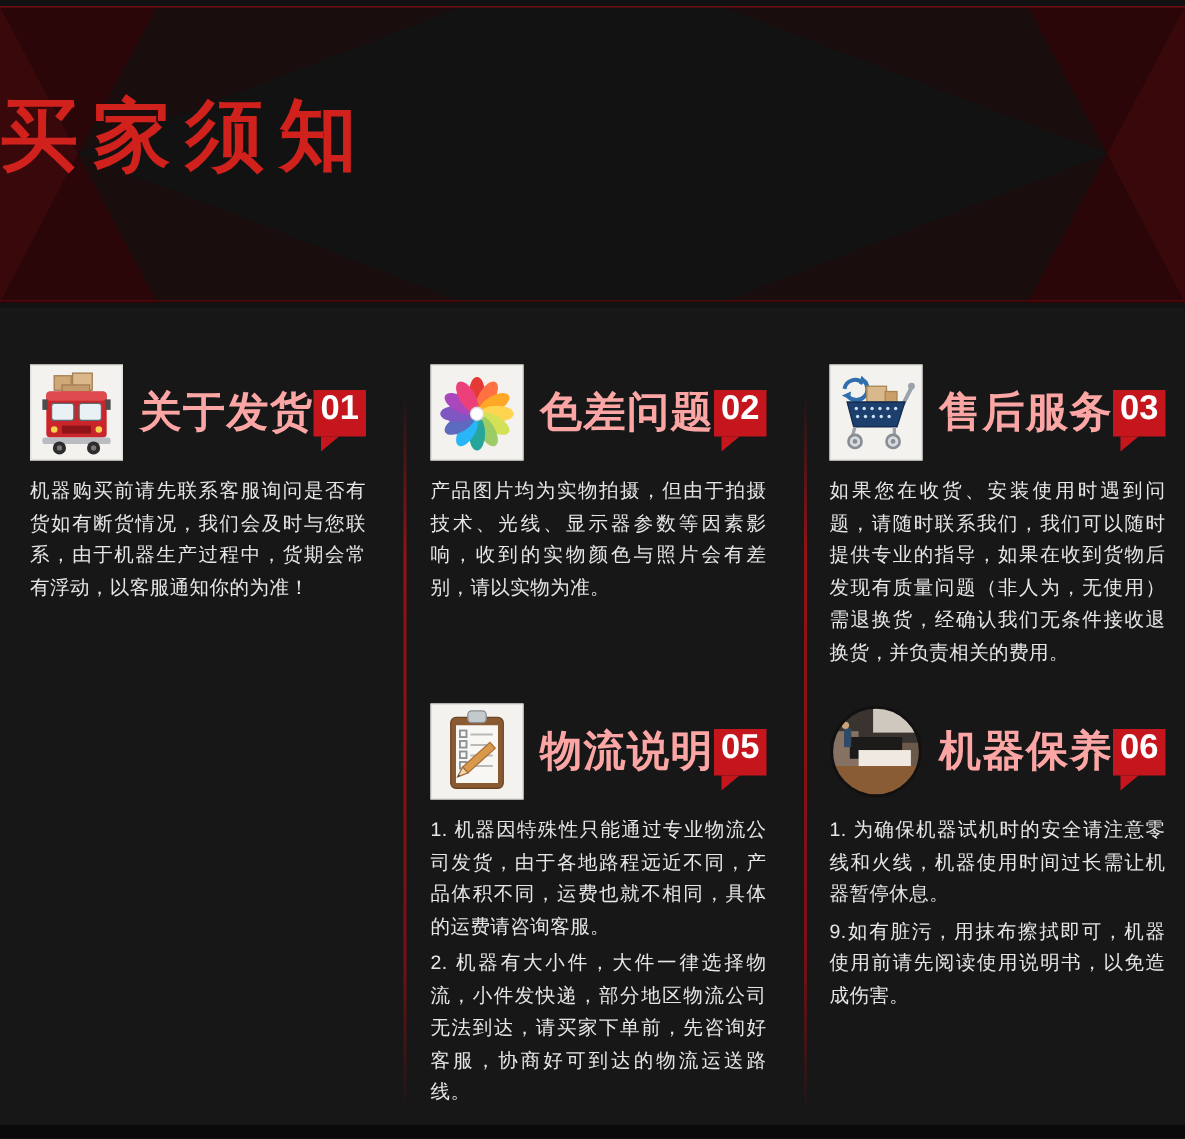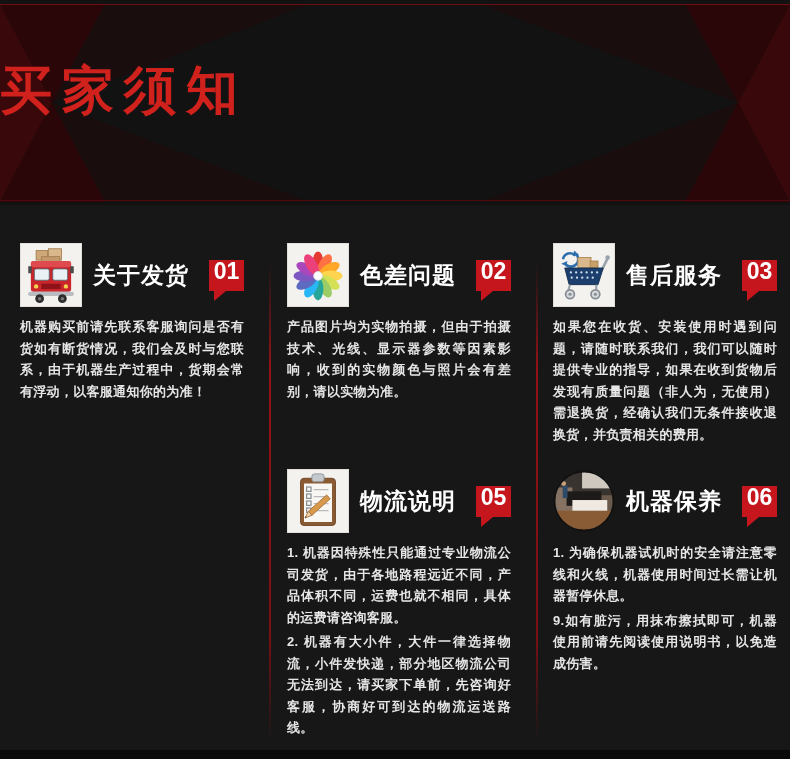--- a/index.html
+++ b/index.html
@@ -32,29 +32,29 @@
   .divider.d1{left:269px;} .divider.d2{left:536px;}
   .bottom-strip{position:absolute;left:0;bottom:0;width:790px;height:9px;background:#0a0a0a;}
   .card{position:absolute;width:224px;}
   .card.c1{left:20px;top:242px;} .card.c2{left:287px;top:242px;} .card.c3{left:553px;top:242px;}
   .card.c4{left:20px;top:468px;} .card.c5{left:287px;top:468px;} .card.c6{left:553px;top:468px;}
   .card-head{display:flex;align-items:center;height:66px;margin-bottom:8px;}
   .icon-box{width:62px;height:64px;flex:0 0 62px;background:#f4f2ef;border:1px solid #e2ded9;
             display:flex;align-items:center;justify-content:center;box-sizing:border-box;}
   .icon-box.round{background:transparent;border:none;}
   .icon-box svg{display:block;}
-  .card-title{font-size:23px;font-weight:700;color:#ffffff;letter-spacing:1px;
+  .card-title{font-size:28px;font-weight:700;color:#fca5a5;letter-spacing:1px;
               margin:0 0 0 11px;white-space:nowrap;}
   .badge{position:relative;margin-left:auto;width:35px;height:31px;background:#c5161d;
          display:flex;align-items:flex-start;justify-content:center;}
   .badge span{color:#ffffff;font-size:23px;font-weight:800;line-height:1;}
   .badge::after{content:"";position:absolute;left:5px;top:100%;width:0;height:0;
                 border-top:10px solid #c5161d;border-right:12px solid transparent;}
   .card-body p{margin:0 0 3px 0;color:#e6e6e6;font-size:13px;line-height:21.5px;
-               font-weight:700;text-align:justify;letter-spacing:.3px;}
+               font-weight:400;text-align:justify;letter-spacing:.3px;}
 </style>
 </head>
 <body>
 
 <div class="page">
 
   <div class="hdr">
     <div class="hdr-shape sh-l-faint-up"></div>
     <div class="hdr-shape sh-l-faint-dn"></div>
     <div class="hdr-shape sh-l-up"></div>

